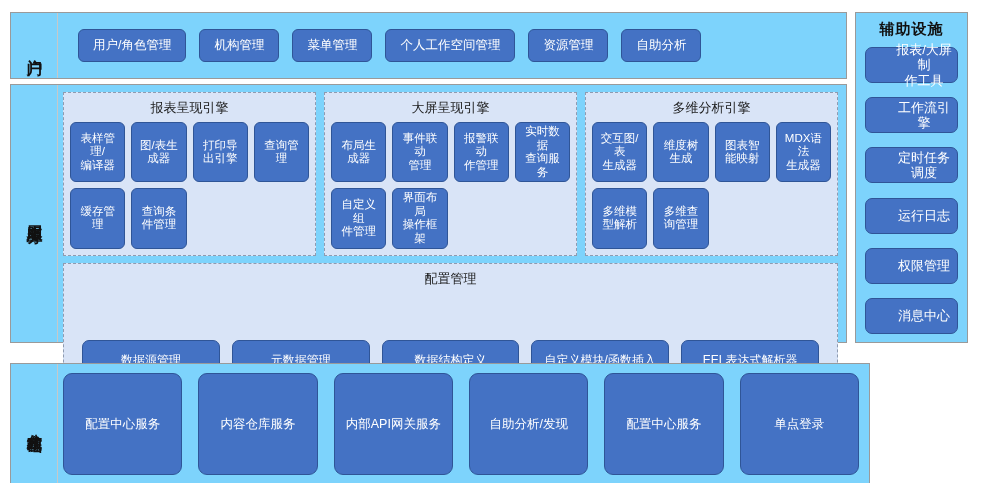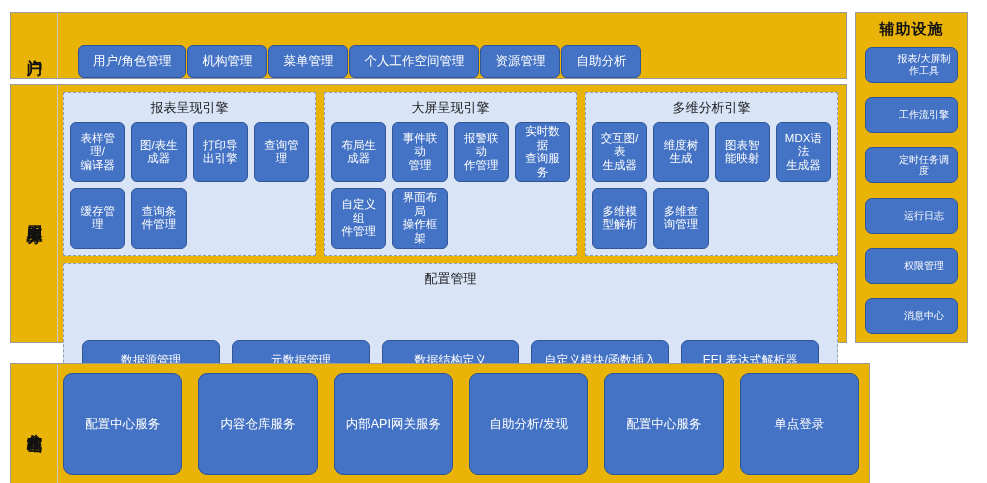--- a/index.html
+++ b/index.html
@@ -7,21 +7,21 @@
     width:987px;height:483px;
     background:#ffffff;
     font-family:"Liberation Sans","DejaVu Sans",sans-serif;
     overflow:hidden;
   }
   .canvas{position:relative;width:987px;height:483px;box-sizing:border-box;}
 
   
   .panel{
     position:absolute;
-    background:#eab308;
+    background:#7dd3fc;
     border:1px solid #9a9a9a;
     box-sizing:border-box;
   }
   .panel-portal   {left:10px; top:12px;  width:837px; height:67px;}
   .panel-app      {left:10px; top:84px;  width:837px; height:259px;}
   .panel-dist     {left:10px; top:349px; width:860px; height:122px;margin-top:14px;}
   .panel-aux      {left:855px;top:12px;  width:113px; height:331px;}
 
   
   .vlabel{
@@ -51,21 +51,21 @@
     line-height:1.18;
     font-size:12px;
     padding:2px 4px;
     white-space:pre-line;
   }
 
   
   .portal-row{
     position:absolute;
     left:52px;right:8px;top:0;bottom:0;
-    display:flex;align-items:flex-end;gap:1px;padding-left:15px;
+    display:flex;align-items:center;gap:13px;padding-left:15px;
   }
   .portal-row .btn{height:33px;font-size:12.5px;flex:0 0 auto;padding:0 14px;border-radius:6px;}
 
   
   .app-body{
     position:absolute;
     left:52px;right:8px;top:7px;bottom:6px;
     display:flex;flex-direction:column;gap:7px;
   }
   .engines-row{display:flex;gap:8px;flex:0 0 155px;}
@@ -123,21 +123,21 @@
 
   
   .aux-title{
     text-align:center;font-size:15px;font-weight:bold;color:#111111;
     margin:7px 0 8px 0;letter-spacing:1px;
   }
   .aux-list{
     position:absolute;left:9px;right:9px;top:34px;bottom:8px;
     display:flex;flex-direction:column;justify-content:space-between;
   }
-  .aux-list .btn{height:36px;font-size:10px;border-radius:7px;padding-left:29px;}
+  .aux-list .btn{height:36px;font-size:13px;border-radius:7px;padding-left:29px;}
 </style>
 </head>
 <body>
 
 <div class="canvas">
 
   <div class="panel panel-portal">
     <div class="vlabel sz16">门户</div>
     <div class="portal-row">
       <div class="btn">用户/角色管理</div>

